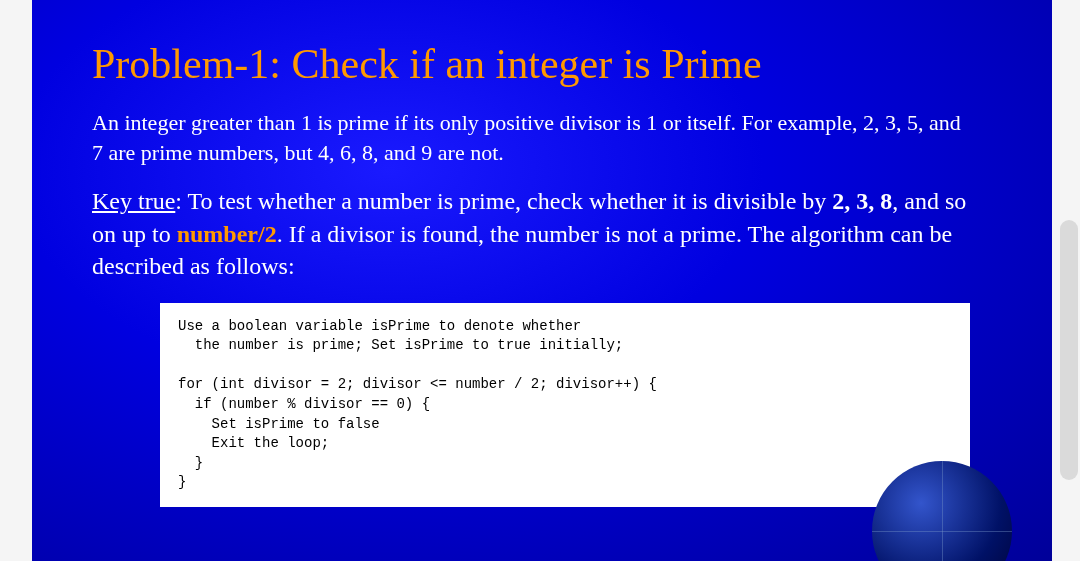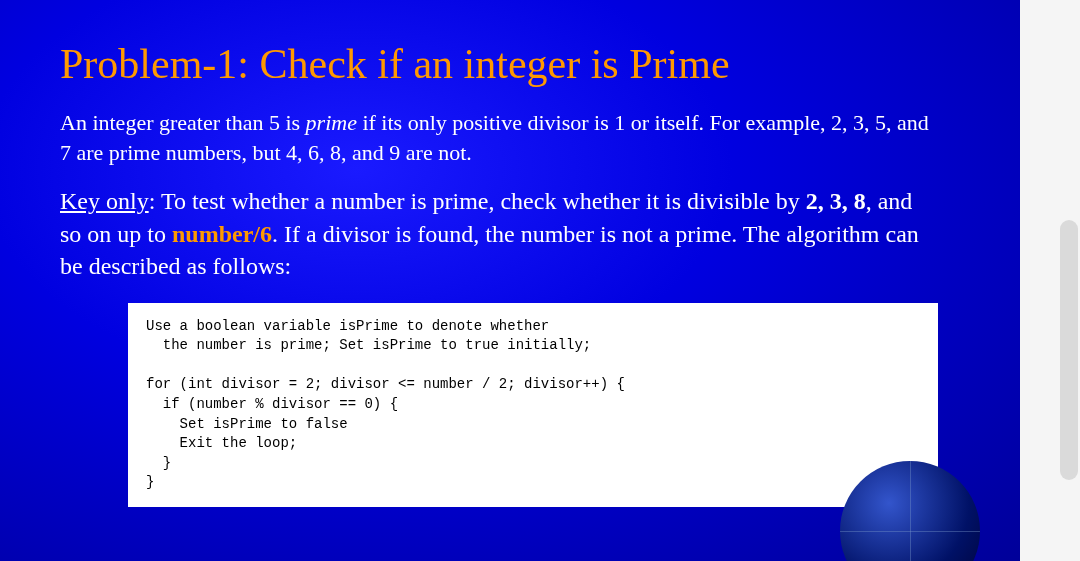--- a/index.html
+++ b/index.html
@@ -13,37 +13,37 @@
       background: #f5f5f5;
       font-family: Georgia, 'Times New Roman', serif;
       overflow: hidden;
     }
     .slide-container {
       width: 1020px;
       height: 561px;
       background: radial-gradient(ellipse at 35% 30%, #1a1aff 0%, #0000e0 40%, #000099 100%);
       position: relative;
       padding: 40px 84px 0 60px;
+      margin-left: 32px;
     }
     .title {
       color: #ff9900;
       font-size: 42px;
       font-weight: normal;
       margin-bottom: 20px;
       font-family: Georgia, 'Times New Roman', serif;
     }
     .description {
       color: #ffffff;
       font-size: 22px;
       line-height: 1.35;
       margin-bottom: 18px;
       font-family: Georgia, 'Times New Roman', serif;
     }
     .italic {
-      font-style: italic;
     }
     .key-idea-block {
       color: #ffffff;
       font-size: 24px;
       line-height: 1.35;
       margin-bottom: 20px;
       font-family: Georgia, 'Times New Roman', serif;
     }
     .key-idea-label {
       text-decoration: underline;
@@ -104,25 +104,25 @@
       border-radius: 9px;
     }
   </style>
 </head>
 <body>
 
 <div class="slide-container">
   <h1 class="title">Problem-1: Check if an integer is Prime</h1>
 
   <p class="description">
-    <span>An integer greater than 5 is </span><span class="italic">prime</span><span> if its only positive divisor is 1 or itself. For example, 2, 3, 5, and 7 are prime numbers, but 4, 6, 8, and 9 are not.</span>
+    <span>An integer greater than 1 is </span><span class="italic">prime</span><span> if its only positive divisor is 1 or itself. For example, 2, 3, 5, and 7 are prime numbers, but 4, 6, 8, and 9 are not.</span>
   </p>
 
   <p class="key-idea-block">
-    <span class="key-idea-label">Key only</span><span>: To test whether a number is prime, check whether it is divisible by </span><span class="bold">2, 3, 8</span><span>, and so on up to </span><span class="highlight">number/6</span><span>. If a divisor is found, the number is not a prime. The algorithm can be described as follows:</span>
+    <span class="key-idea-label">Key true</span><span>: To test whether a number is prime, check whether it is divisible by </span><span class="bold">2, 3, 8</span><span>, and so on up to </span><span class="highlight">number/2</span><span>. If a divisor is found, the number is not a prime. The algorithm can be described as follows:</span>
   </p>
 
   <div class="code-box">Use a boolean variable isPrime to denote whether
   the number is prime; Set isPrime to true initially;
 
 for (int divisor = 2; divisor &lt;= number / 2; divisor++) {
   if (number % divisor == 0) {
     Set isPrime to false
     Exit the loop;
   }

